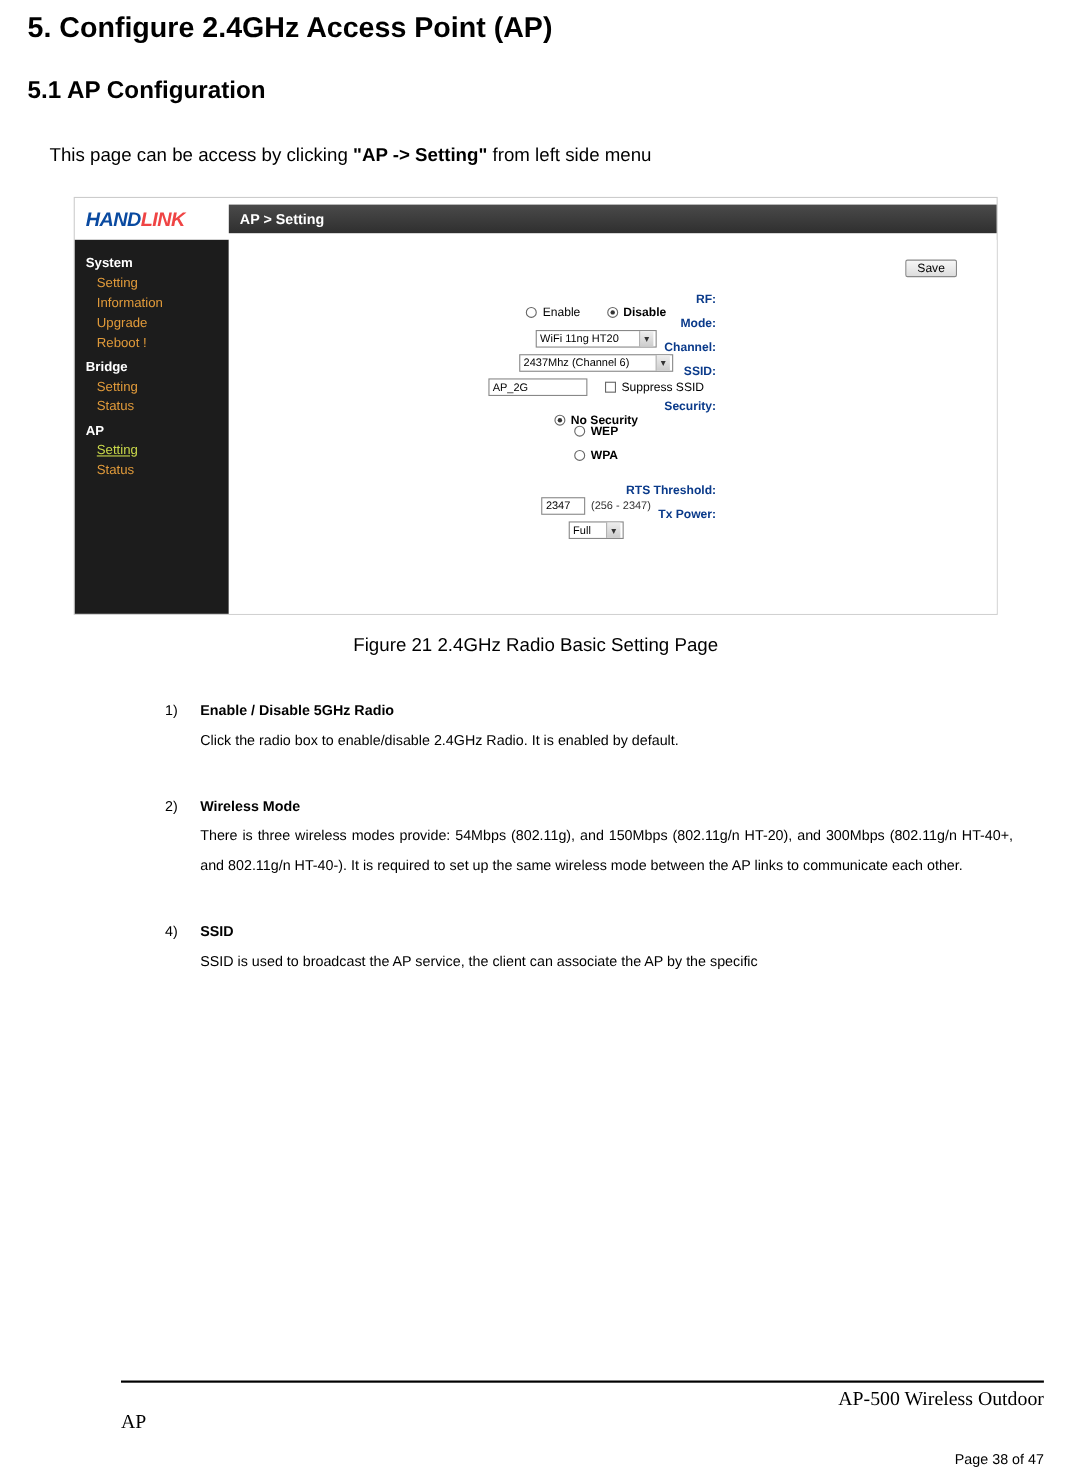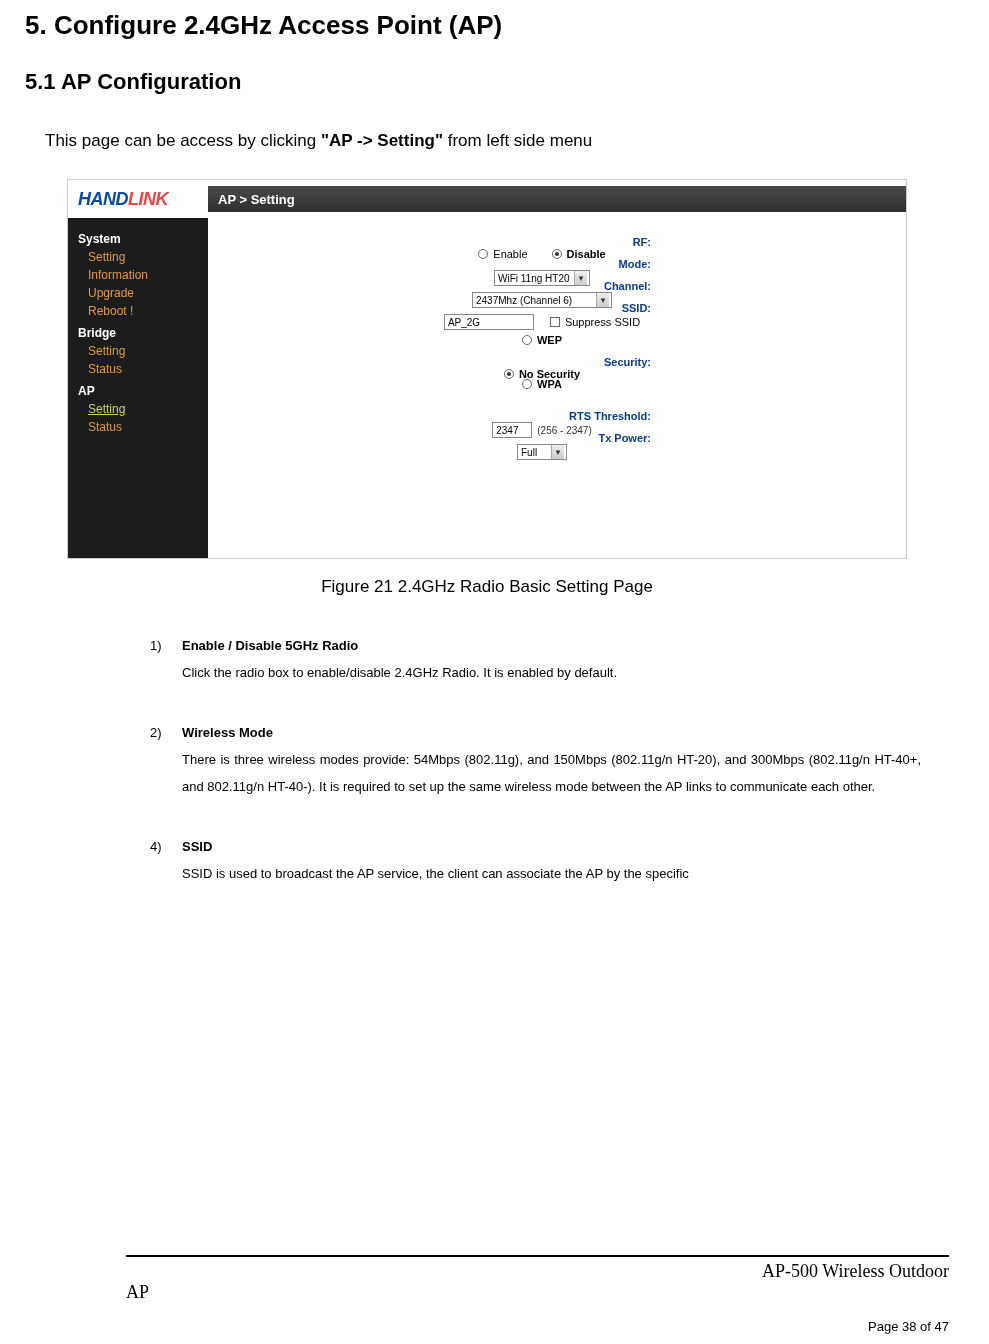--- a/index.html
+++ b/index.html
@@ -50,21 +50,21 @@
     .paren { color: #333; font-size: 10px; }
 
     .caption { text-align: center; font-size: 17px; margin: 18px 0 36px 0; }
 
     .numbered-list { margin-left: 125px; margin-right: 28px; }
     .list-item { margin-bottom: 34px; font-size: 13px; line-height: 2.05; text-align: justify; }
     .list-item .num { display: inline-block; width: 32px; }
     .list-item .title { font-weight: bold; }
     .list-item .body { display: block; padding-left: 32px; }
 
-    .footer { position: absolute; left: 16px; right: 0; bottom: 10px; margin-top: 40px; }
+    .footer { position: absolute; left: 0; right: 0; bottom: 10px; margin-top: 40px; }
     .footer-line { border-top: 2px solid #000; margin: 0 40px 0 110px; }
     .footer-row1 { display: flex; justify-content: space-between; font-size: 18px; font-family: "Times New Roman", serif; padding: 4px 40px 0 110px; }
     .footer-page { text-align: right; font-size: 13px; padding: 16px 40px 0 0; }
   </style>
 </head>
 <body>
 
 <div class="h1">5.  Configure 2.4GHz Access Point (AP)</div>
 <div class="h2">5.1    AP Configuration</div>
 
@@ -89,35 +89,38 @@
       <div class="side-item">Upgrade</div>
       <div class="side-item">Reboot !</div>
       <div class="side-group">Bridge</div>
       <div class="side-item">Setting</div>
       <div class="side-item">Status</div>
       <div class="side-group">AP</div>
       <div class="side-item side-item-active">Setting</div>
       <div class="side-item">Status</div>
     </div>
     <div class="content-panel">
+      <div class="save-row">
+        <div class="btn-save">Save</div>
+      </div>
 
       <div class="form-row">
         <div class="form-label">RF:</div>
         <div class="form-ctrl">
           <span class="radio"></span>
           <span>Enable</span>
           <span style="width:14px"></span>
           <span class="radio checked"></span>
           <b>Disable</b>
         </div>
       </div>
       <div class="form-row">
         <div class="form-label">Mode:</div>
         <div class="form-ctrl">
-          <span class="sel" style="width:96px">WiFi 11ng HT20</span>
+          <span class="sel" style="width:110px">WiFi 11ng HT20</span>
         </div>
       </div>
       <div class="form-row">
         <div class="form-label">Channel:</div>
         <div class="form-ctrl">
           <span class="sel" style="width:140px">2437Mhz (Channel 6)</span>
         </div>
       </div>
       <div class="form-row">
         <div class="form-label">SSID:</div>
@@ -125,31 +128,31 @@
           <span class="txt" style="width:90px">AP_2G</span>
           <span style="width:6px"></span>
           <span class="checkbox"></span>
           <span>Suppress SSID</span>
         </div>
       </div>
 
       <div class="gap"></div>
 
       <div class="form-row">
+        <div class="form-label">Security:</div>
+        <div class="form-ctrl">
+          <span class="radio checked"></span>
+          <b>No Security</b>
+        </div>
+      </div>
+      <div class="form-row">
         <div class="form-label"></div>
         <div class="form-ctrl">
           <span class="radio"></span>
           <b>WEP</b>
-        </div>
-      </div>
-      <div class="form-row">
-        <div class="form-label">Security:</div>
-        <div class="form-ctrl">
-          <span class="radio checked"></span>
-          <b>No Security</b>
         </div>
       </div>
       <div class="form-row">
         <div class="form-label"></div>
         <div class="form-ctrl">
           <span class="radio"></span>
           <b>WPA</b>
         </div>
       </div>
 

